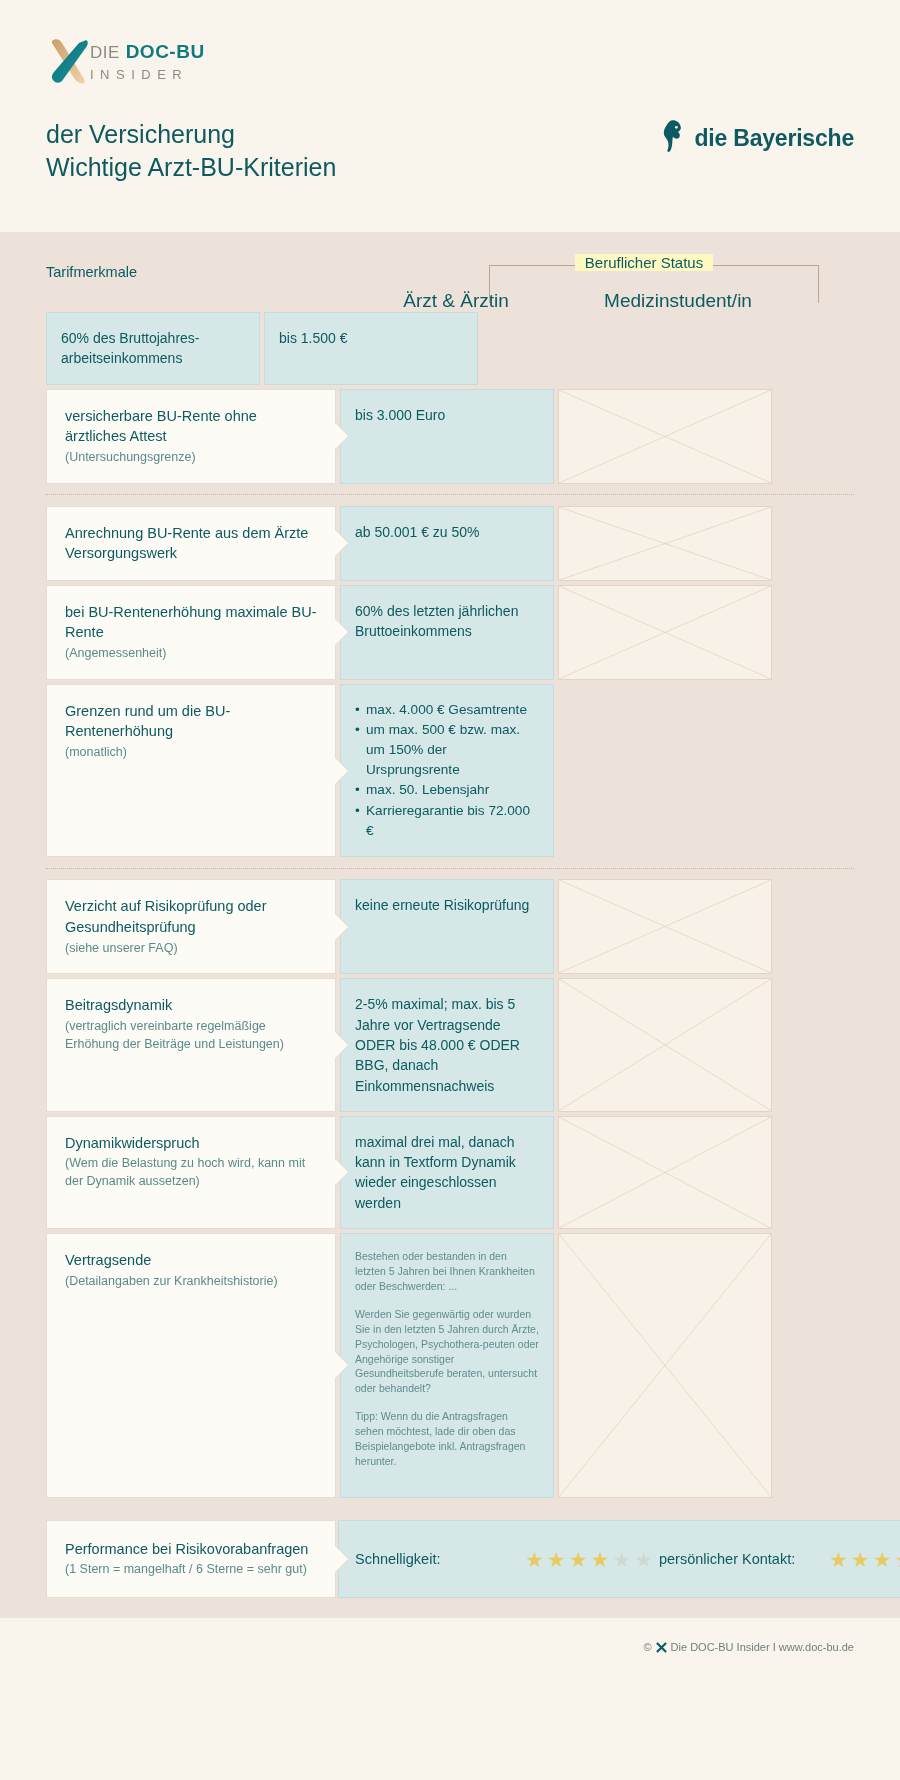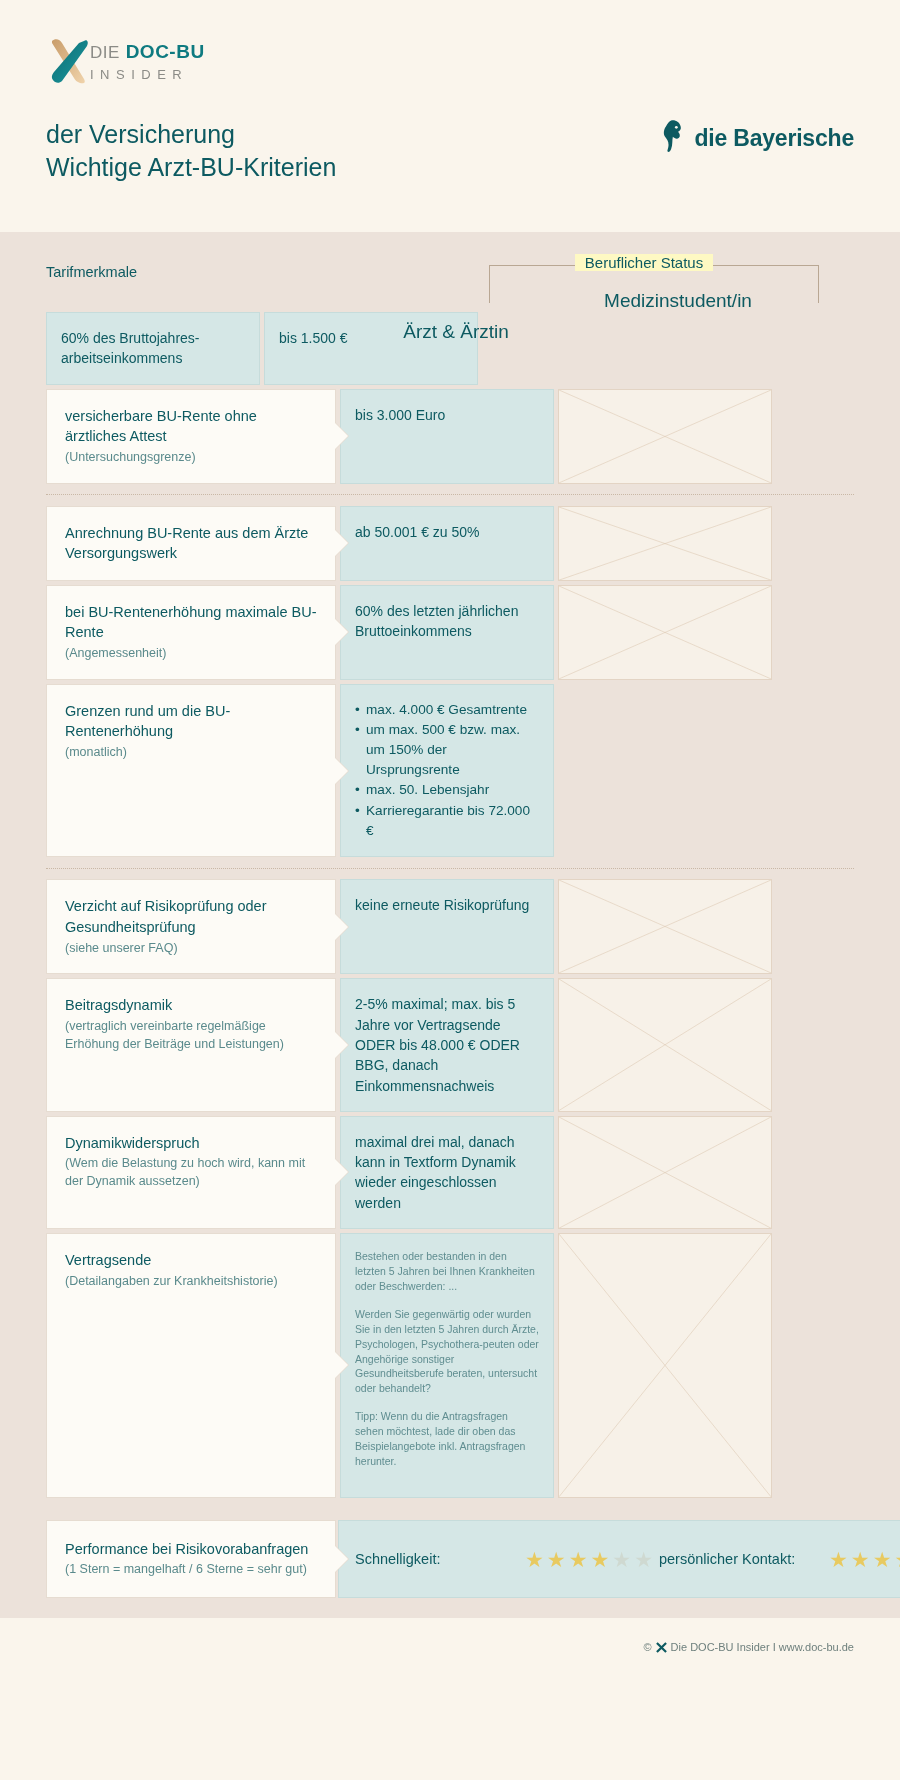--- a/index.html
+++ b/index.html
@@ -63,21 +63,21 @@
   .status-wrap {
     position: absolute; left: 398px; top: 22px; width: 400px; text-align: center;
   }
   .status-label { font-size: 15px; color: #0d5a61; display: inline-block; padding: 0 10px; background: #fef9c3; position: relative; z-index: 2; }
   .bracket {
     position: absolute; left: 45px; right: 25px; top: 11px; height: 38px;
     border: 1px solid #b9a793; border-bottom: none; z-index: 1;
   }
   .colnames { position: absolute; left: 0; right: 0; top: 58px; display: flex; }
   .colname { font-size: 19px; color: #0d5a61; text-align: center; }
-  .colname.arzt { width: 214px; margin-left: 303px; margin-top: 31px; }
+  .colname.arzt { width: 214px; margin-left: 303px; }
   .colname.student { width: 214px; margin-left: 8px; }
 
   
   .group { display: flex; flex-direction: column; gap: 4px; }
   .group-sep { height: 22px; display: flex; align-items: center; }
   .group-sep .dots {
     width: 100%; border-top: 1px dotted #c9b8a6; height: 0;
   }
 
   .row { display: flex; align-items: stretch; gap: 4px; }

